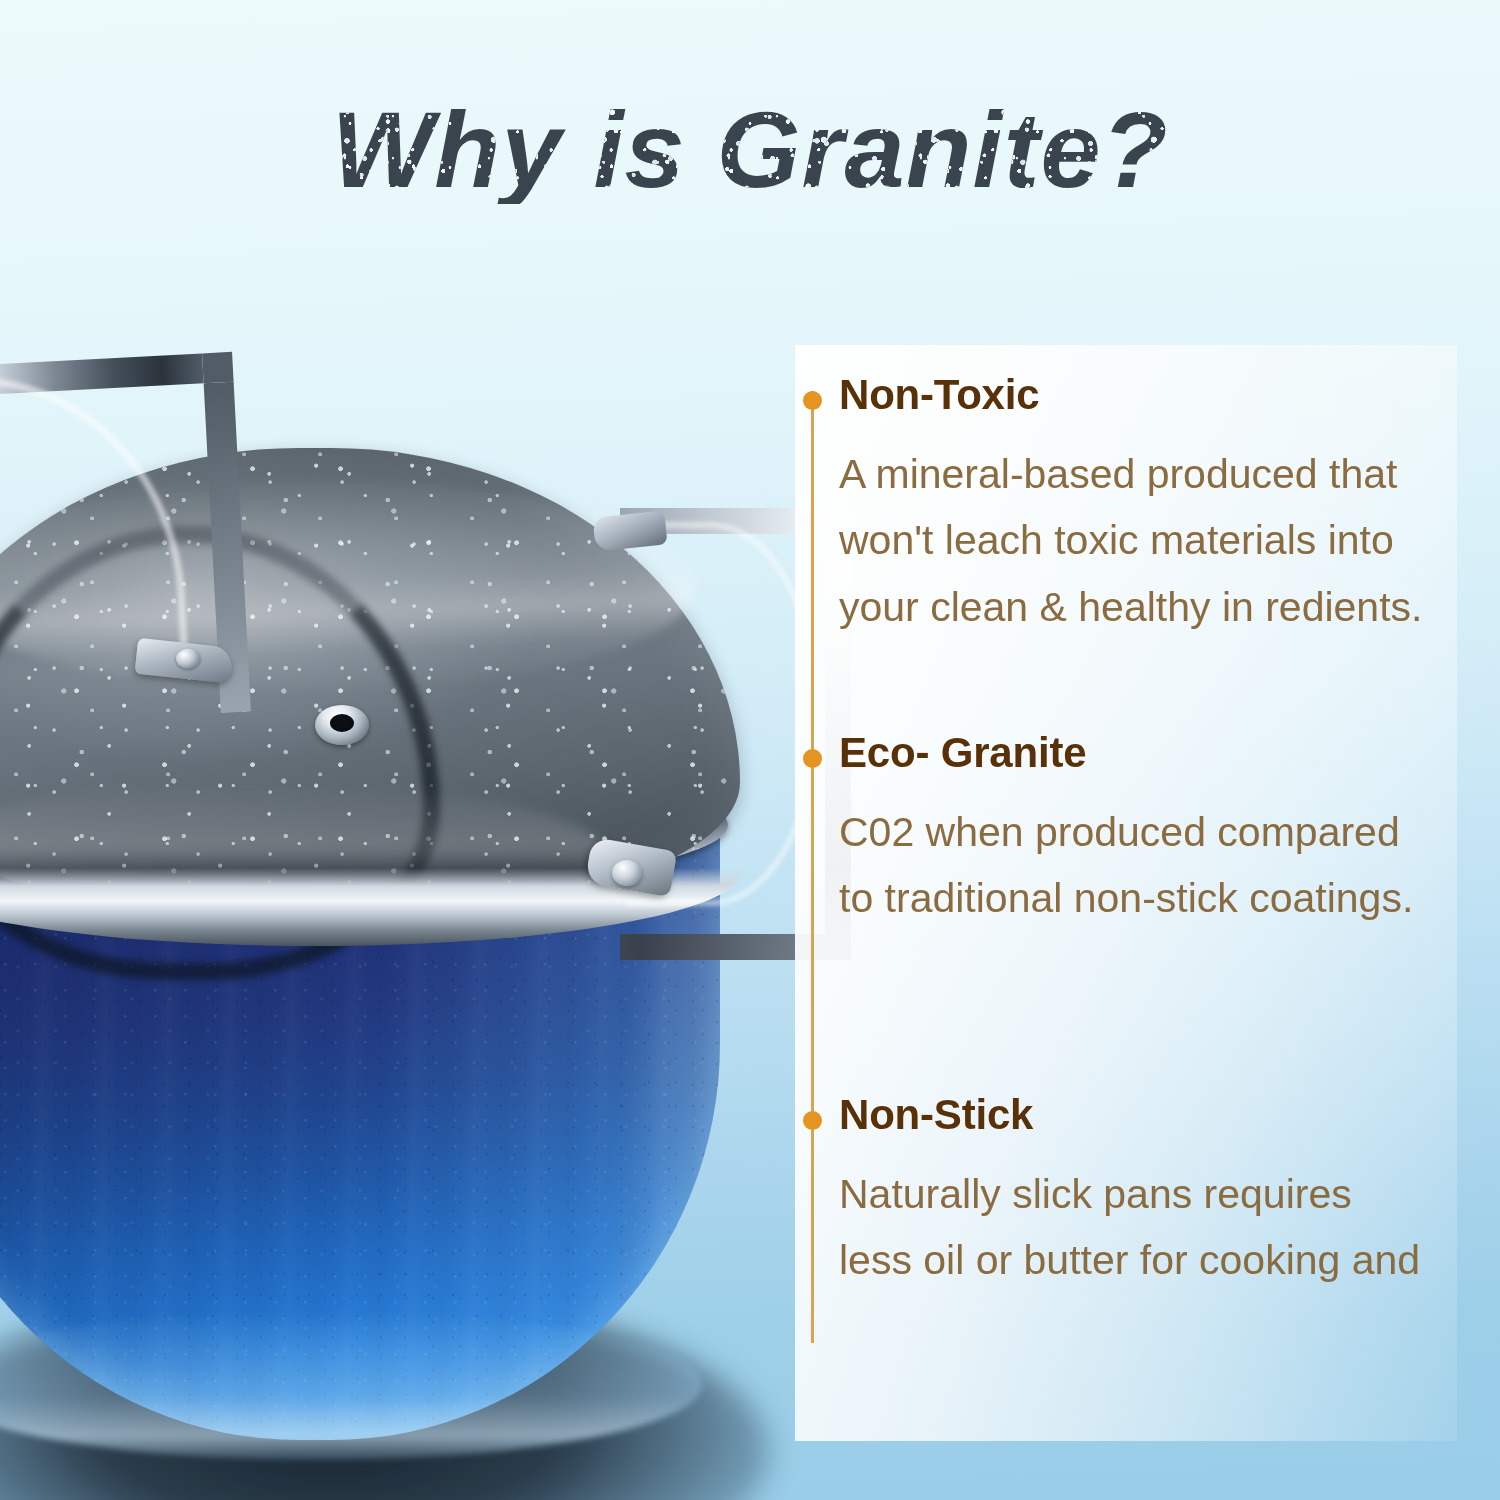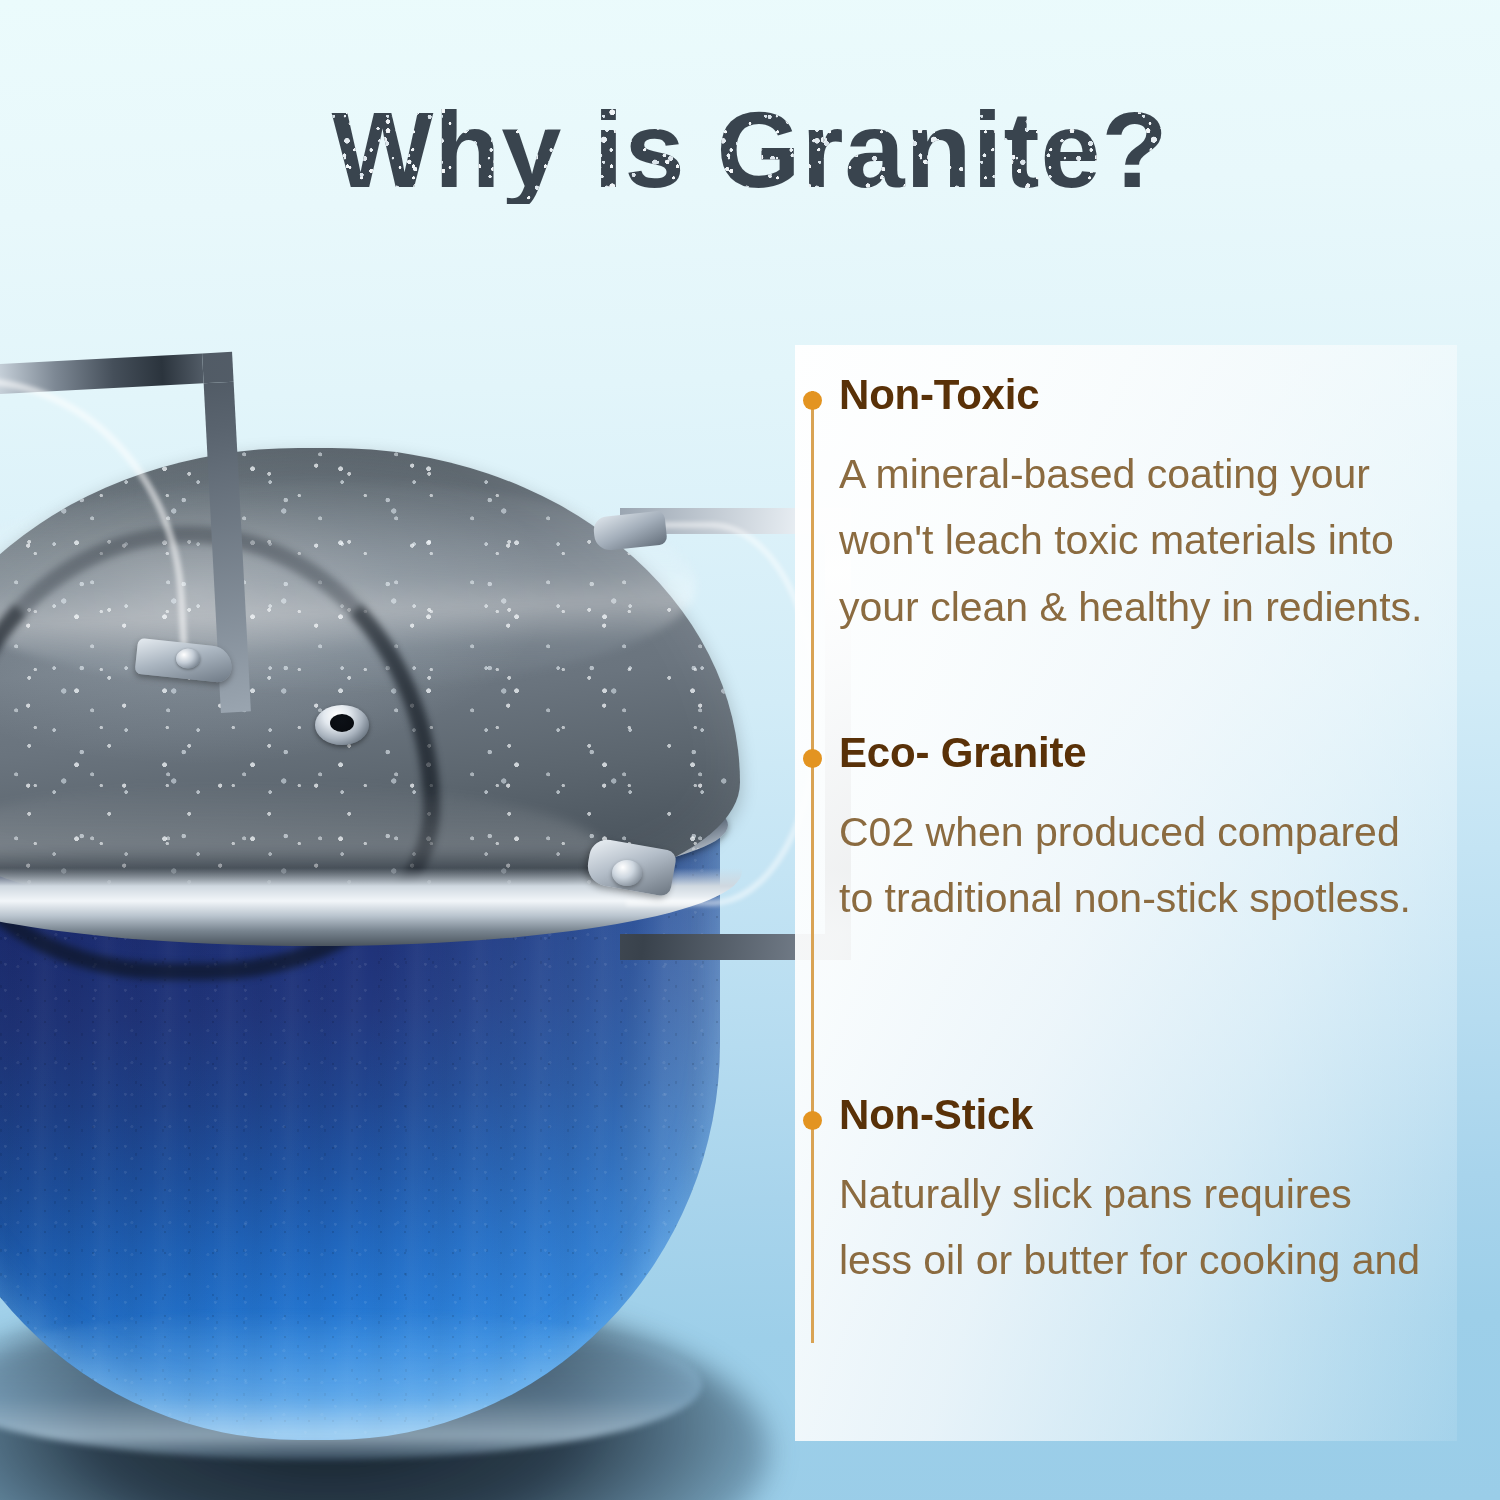--- a/index.html
+++ b/index.html
@@ -71,20 +71,21 @@
       radial-gradient(circle at 59% 78%, #f4f7f9 0 1.4px, transparent 1.7px);
     background-size: 78px 62px, 94px 70px, 66px 54px, 102px 78px,
                      58px 48px, 110px 84px, 72px 60px, 88px 66px,
                      80px 64px, 62px 52px, 98px 74px, 70px 58px,
                      54px 46px, 84px 68px, 64px 56px, 50px 44px,
                      92px 72px, 60px 50px, 76px 62px, 56px 48px,
                      86px 70px, 48px 42px, 68px 58px, 52px 46px;
     -webkit-background-clip: text;
     background-clip: text;
     color: transparent;
+    font-style: italic;
     -webkit-text-fill-color: transparent;
   }
 
   
   .pot-stage {
     position: absolute;
     left: -260px;
     top: 330px;
     width: 1120px;
     height: 1180px;
@@ -621,32 +622,32 @@
     </div>
   </div>
 
   <div class="panel">
     <div class="timeline"></div>
 
     <div class="feature f0">
       <div class="bullet-dot"></div>
       <div class="feat-title">Non-Toxic</div>
       <div class="feat-body">
-        <span class="line">A mineral-based coating your</span>
+        <span class="line">A mineral-based produced that</span>
         <span class="line">won't leach toxic materials into</span>
         <span class="line">your clean &amp; healthy in redients.</span>
       </div>
     </div>
 
     <div class="feature f1">
       <div class="bullet-dot"></div>
       <div class="feat-title">Eco- Granite</div>
       <div class="feat-body">
         <span class="line">C02 when produced compared</span>
-        <span class="line">to traditional non-stick spotless.</span>
+        <span class="line">to traditional non-stick coatings.</span>
       </div>
     </div>
 
     <div class="feature f2">
       <div class="bullet-dot"></div>
       <div class="feat-title">Non-Stick</div>
       <div class="feat-body">
         <span class="line">Naturally slick pans requires</span>
         <span class="line">less oil or butter for cooking and</span>
       </div>

